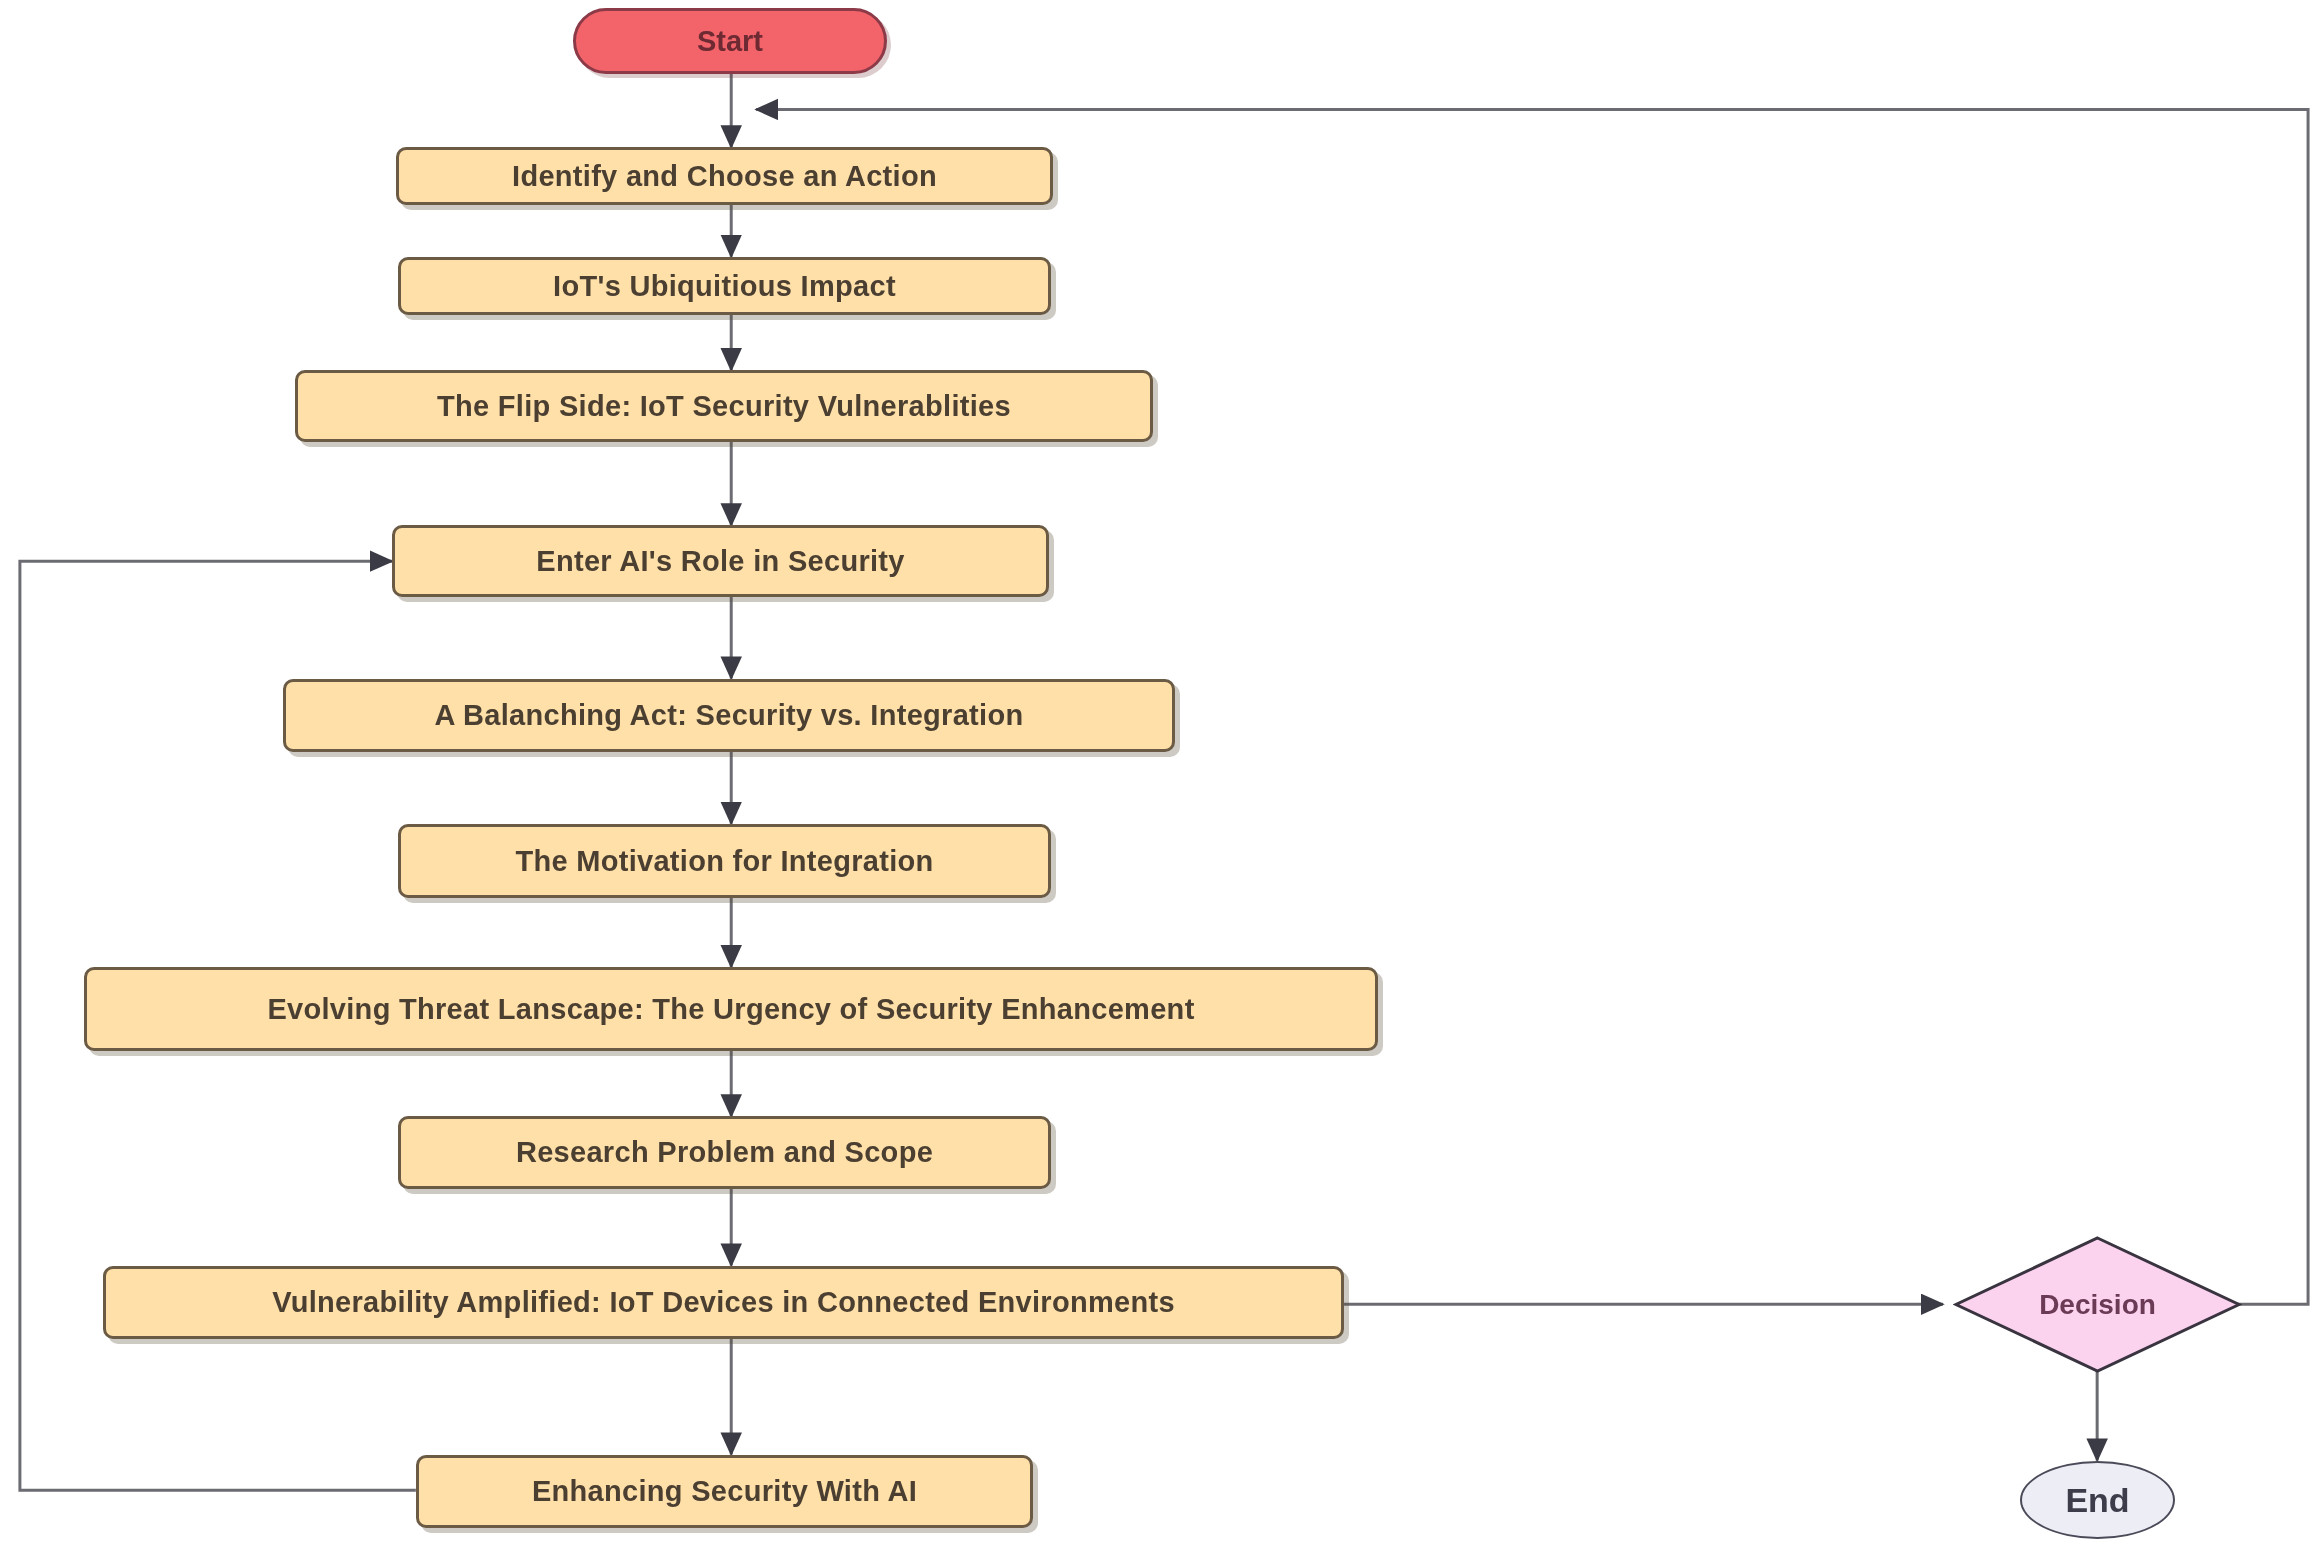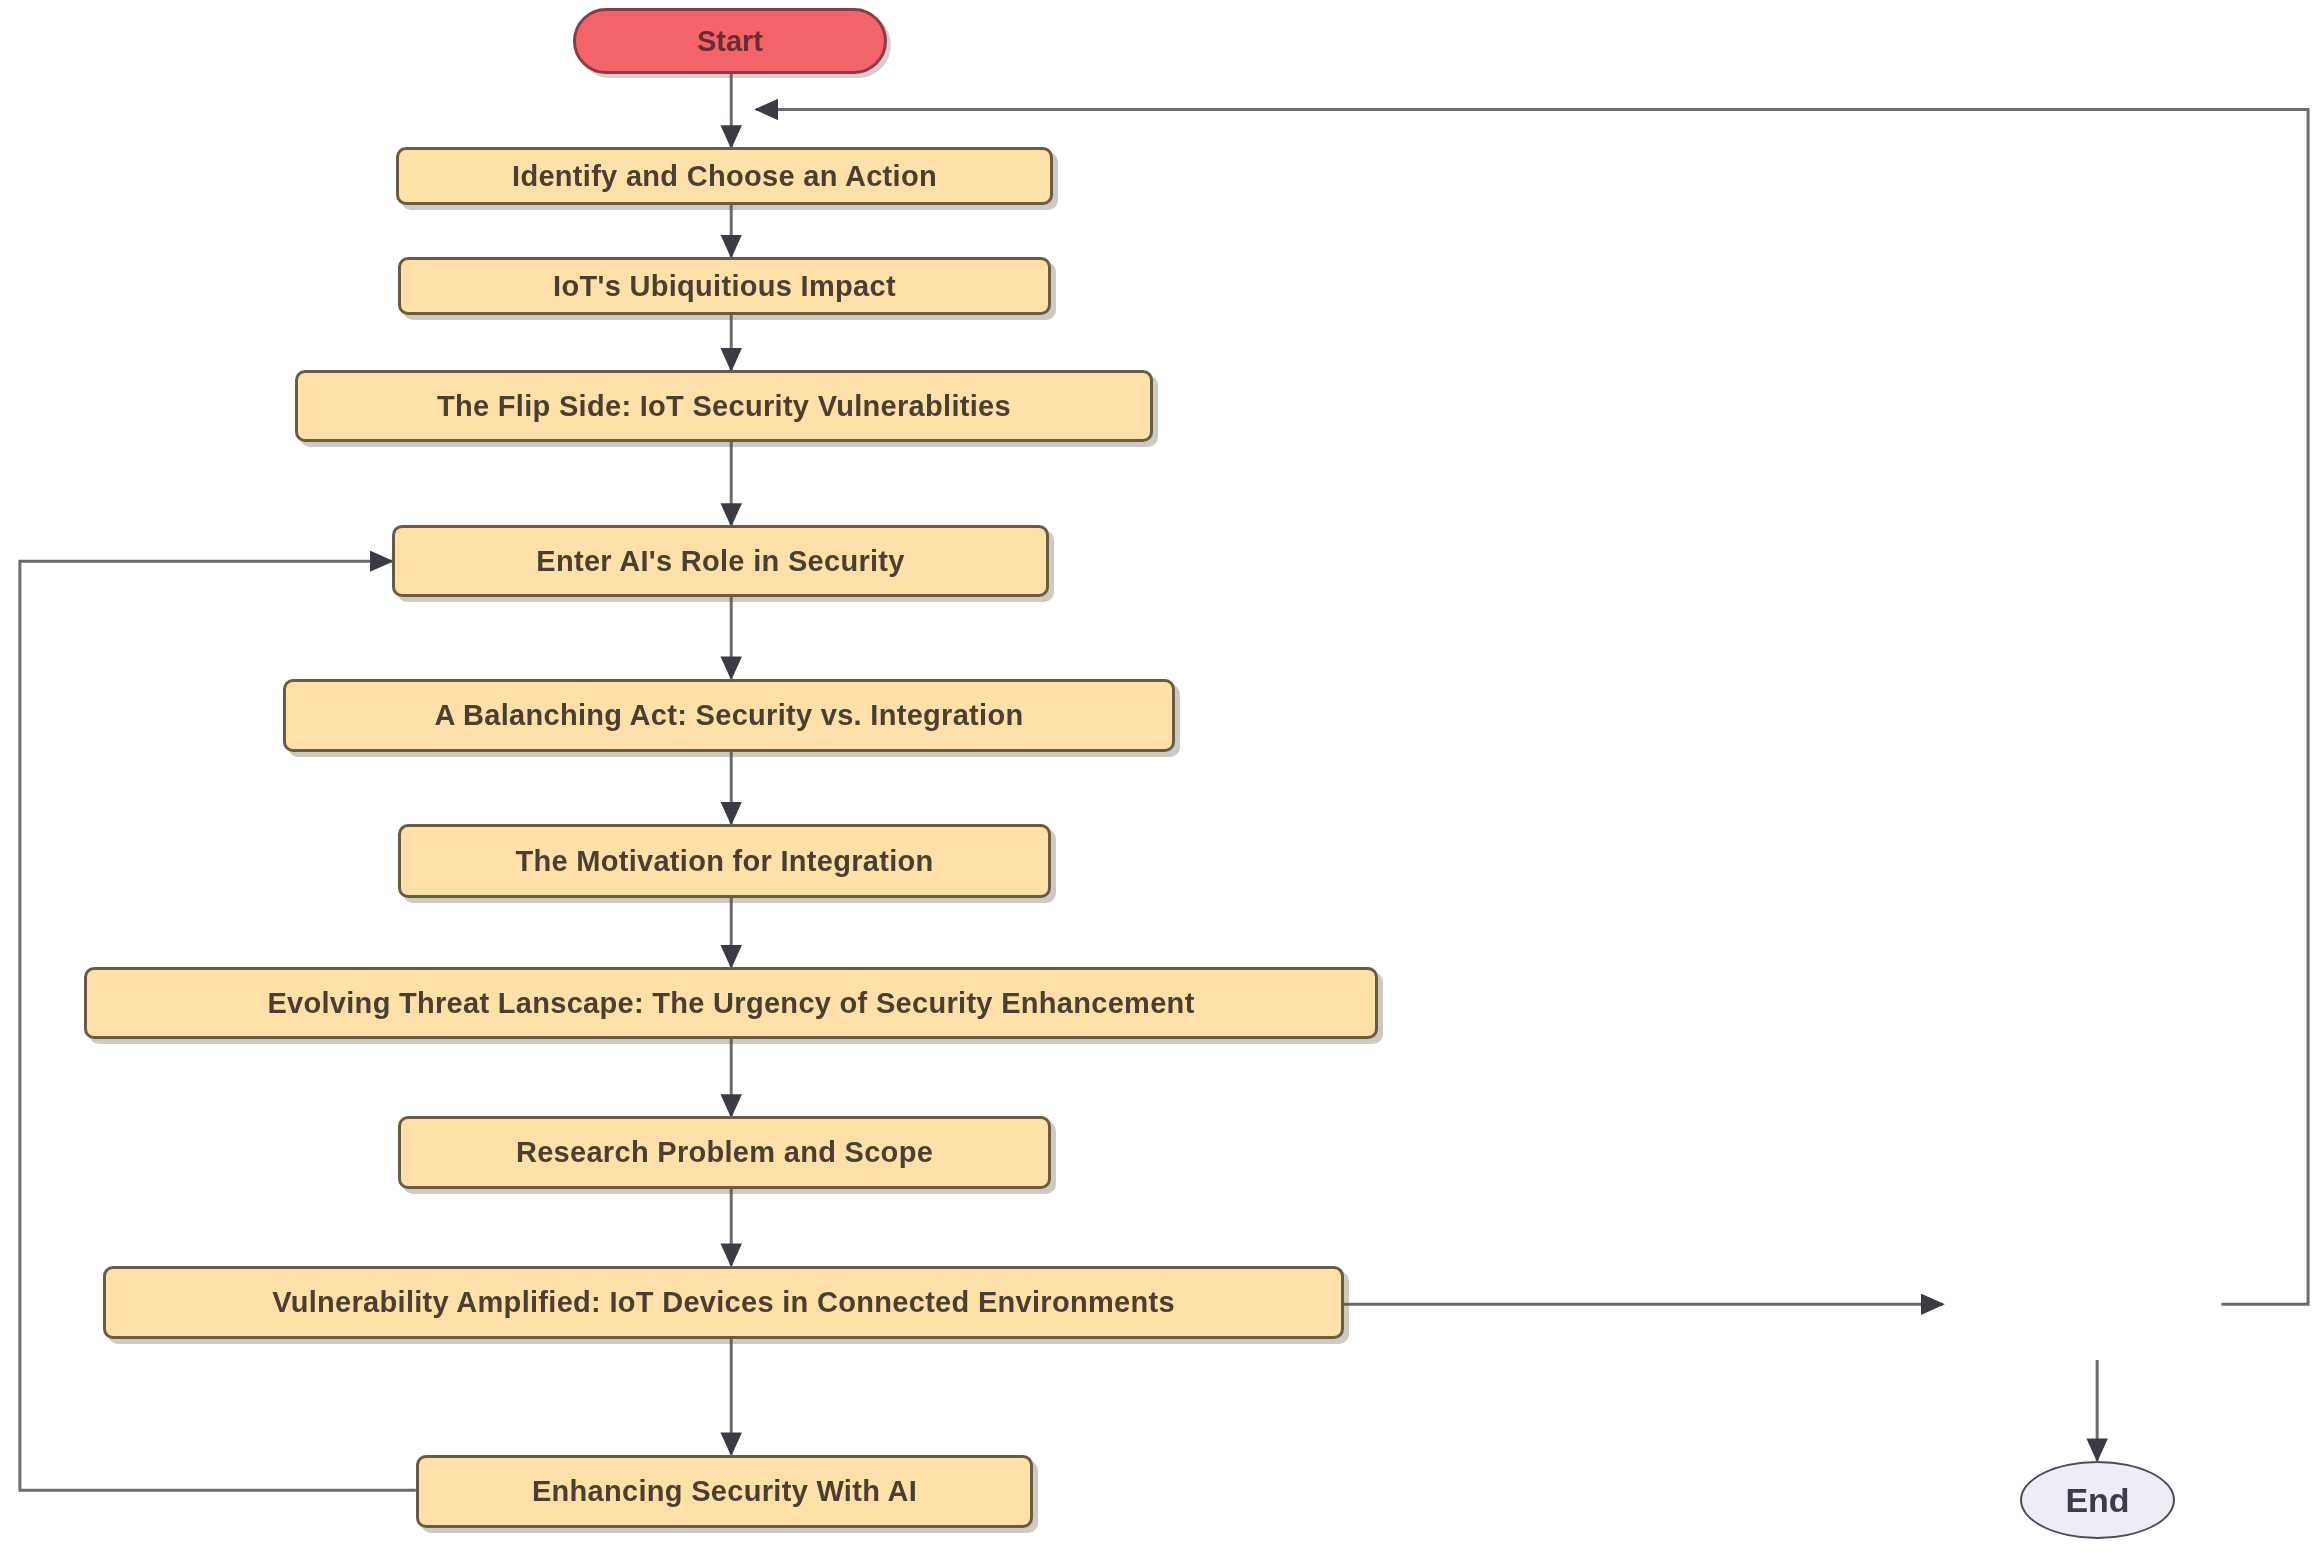--- a/index.html
+++ b/index.html
@@ -146,35 +146,41 @@
   </div>
 
   <div class="node process" style="left:283px; top:679px; width:892px; height:73px;">
     <span>A Balanching Act: Security vs. Integration</span>
   </div>
 
   <div class="node process" style="left:398px; top:824px; width:653px; height:74px;">
     <span>The Motivation for Integration</span>
   </div>
 
-  <div class="node process" style="left:84px; top:967px; width:1294px; height:72px;">
+  <div class="node process" style="left:84px; top:967px; width:1294px; height:84px;">
     <span>Evolving Threat Lanscape: The Urgency of Security Enhancement</span>
   </div>
 
   <div class="node process" style="left:398px; top:1116px; width:653px; height:73px;">
     <span>Research Problem and Scope</span>
   </div>
 
   <div class="node process" style="left:103px; top:1266px; width:1241px; height:73px;">
     <span>Vulnerability Amplified: IoT Devices in Connected Environments</span>
   </div>
 
   <div class="node process" style="left:416px; top:1455px; width:617px; height:73px;">
     <span>Enhancing Security With AI</span>
   </div>
 
+  <div class="decision-wrap" style="left:1953px; top:1235px; width:289px; height:139px;">
+    <svg class="decision-shape" viewBox="0 0 290 140" preserveAspectRatio="none" xmlns="http://www.w3.org/2000/svg">
+      <polygon points="145,3 287,70 145,137 3,70" fill="#fbd3ef" stroke="#3a3440" stroke-width="3"></polygon>
+    </svg>
+    <span class="decision-label">Decision</span>
+  </div>
 
   <div class="node terminator-end" style="left:2020px; top:1461px; width:155px; height:78px;">
     <span>End</span>
   </div>
 
 </div>
 
 
 </body></html>

